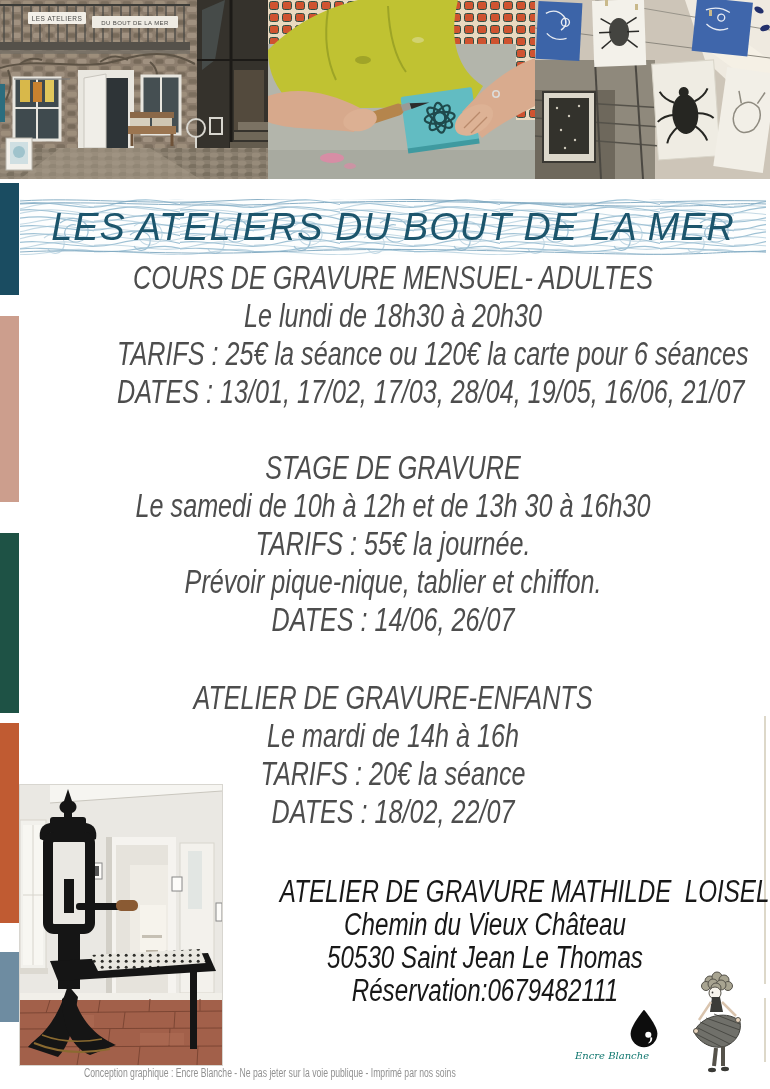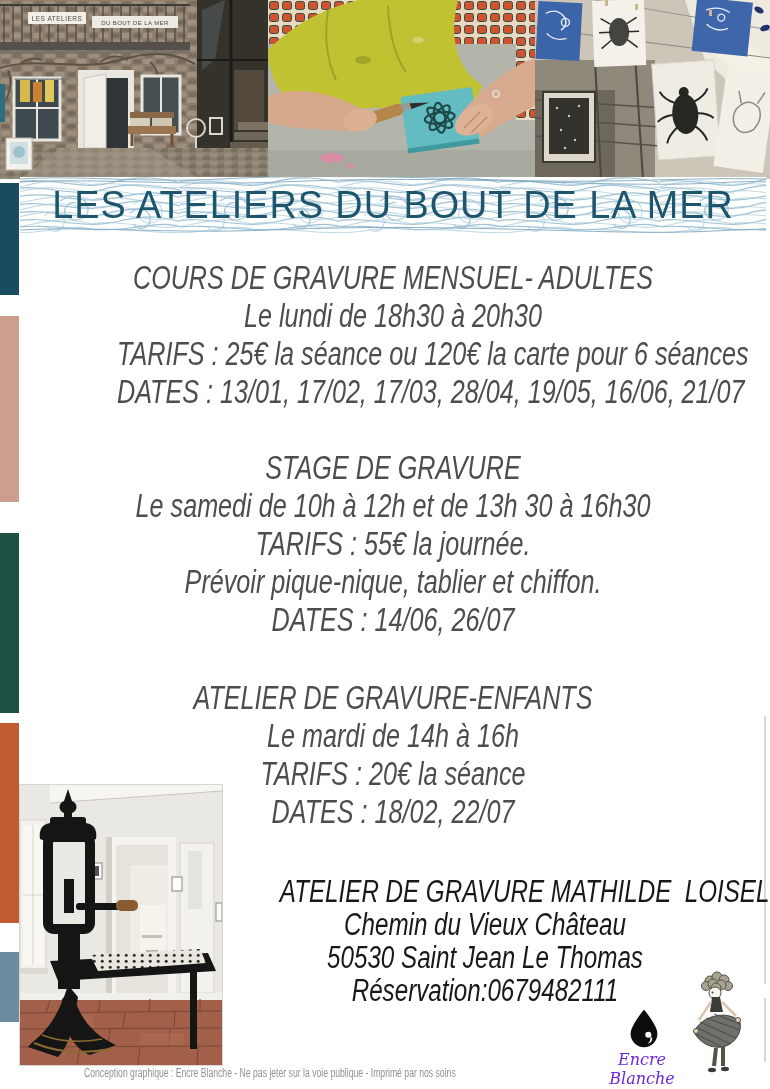--- a/index.html
+++ b/index.html
@@ -16,21 +16,21 @@
   .bar-teal{top:183px;height:112px;background:#1a4c61;}
   .bar-salmon{top:316px;height:186px;background:#cc9e8d;}
   .bar-green{top:533px;height:180px;background:#1e5245;}
   .bar-orange{top:723px;height:200px;background:#c05b32;}
   .bar-bluegray{top:952px;height:70px;background:#6e8ca1;}
   .edge-line{position:absolute;left:764px;width:2px;background:#ddd8c9;}
   .edge-line.a{top:716px;height:268px;}
   .edge-line.b{top:998px;height:64px;}
 
   
-  .band{position:absolute;left:20px;top:177px;width:746px;height:56px;background:#e5e5e5;}
+  .band{position:absolute;left:20px;top:199px;width:746px;height:56px;background:#e5e5e5;font-style:italic;}
   .band svg{position:absolute;left:0;top:0;}
   .title-text{position:absolute;left:0;top:0;width:100%;height:100%;
       display:flex;align-items:center;justify-content:center;
       font-size:39px;letter-spacing:1px;color:#1c556c;font-weight:400;
       transform:scaleX(.97);transform-origin:center;white-space:nowrap;}
 
   
   .block{position:absolute;left:20px;width:746px;text-align:center;
       font-style:italic;color:#4d4d4d;font-size:34px;line-height:38px;
       transform:scaleX(.74);transform-origin:center;white-space:nowrap;}
@@ -45,22 +45,22 @@
   
   .press-photo{position:absolute;left:20px;top:785px;width:202px;height:280px;
       outline:1px solid #d8d6d0;}
 
   
   .credits{position:absolute;left:21px;top:1066px;width:450px;text-align:center;
       font-size:12px;color:#919191;transform:scaleX(.72);transform-origin:center;white-space:nowrap;}
 
   
   .logo-drop{position:absolute;left:622px;top:1006px;width:44px;height:46px;}
-  .logo-text{position:absolute;left:586px;top:1050px;width:112px;text-align:center;
-      font-family:"DejaVu Serif",serif;font-style:italic;font-size:16px;color:#6d28d9;}
+  .logo-text{position:absolute;left:556px;top:1050px;width:112px;text-align:center;
+      font-family:"DejaVu Serif",serif;font-style:italic;font-size:10px;color:#0f766e;}
   .girl{position:absolute;left:686px;top:970px;width:62px;height:108px;}
 </style>
 </head>
 <body>
 
 <div class="poster">
 
   <div class="photo-strip">
 
     <div class="photo" style="width:268px;">

